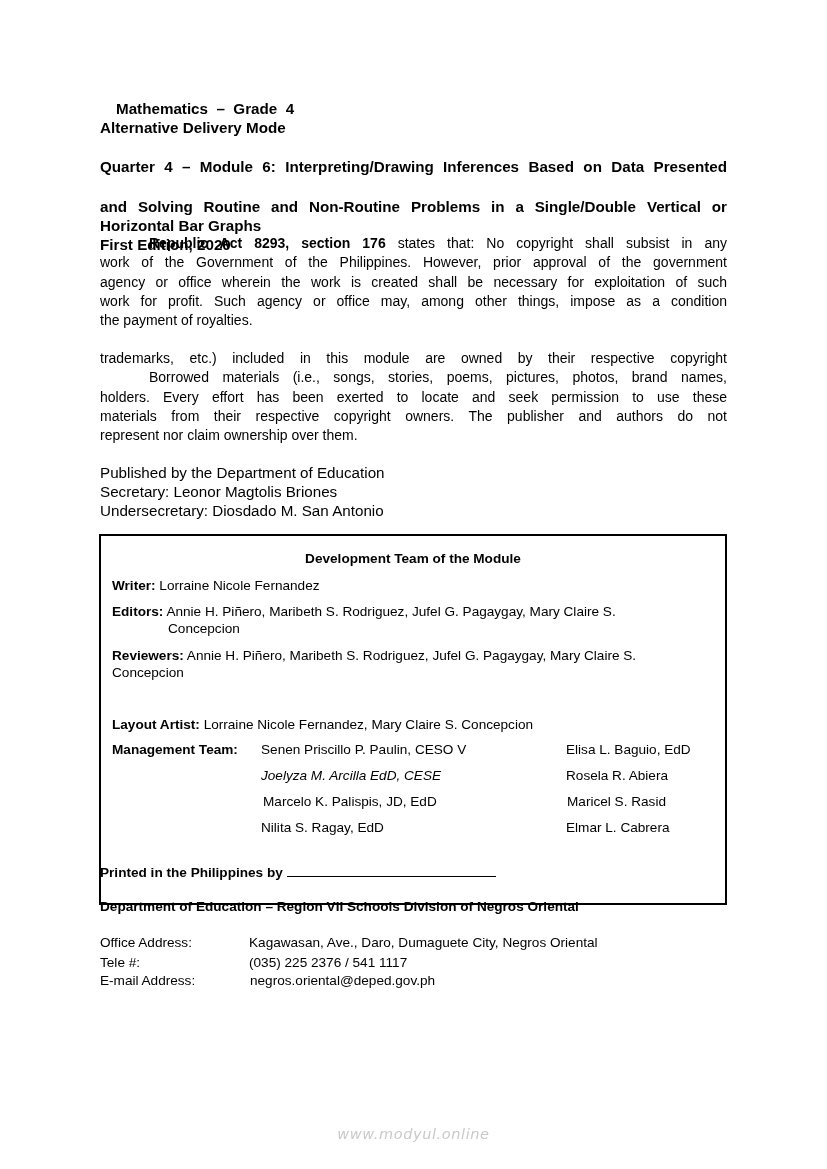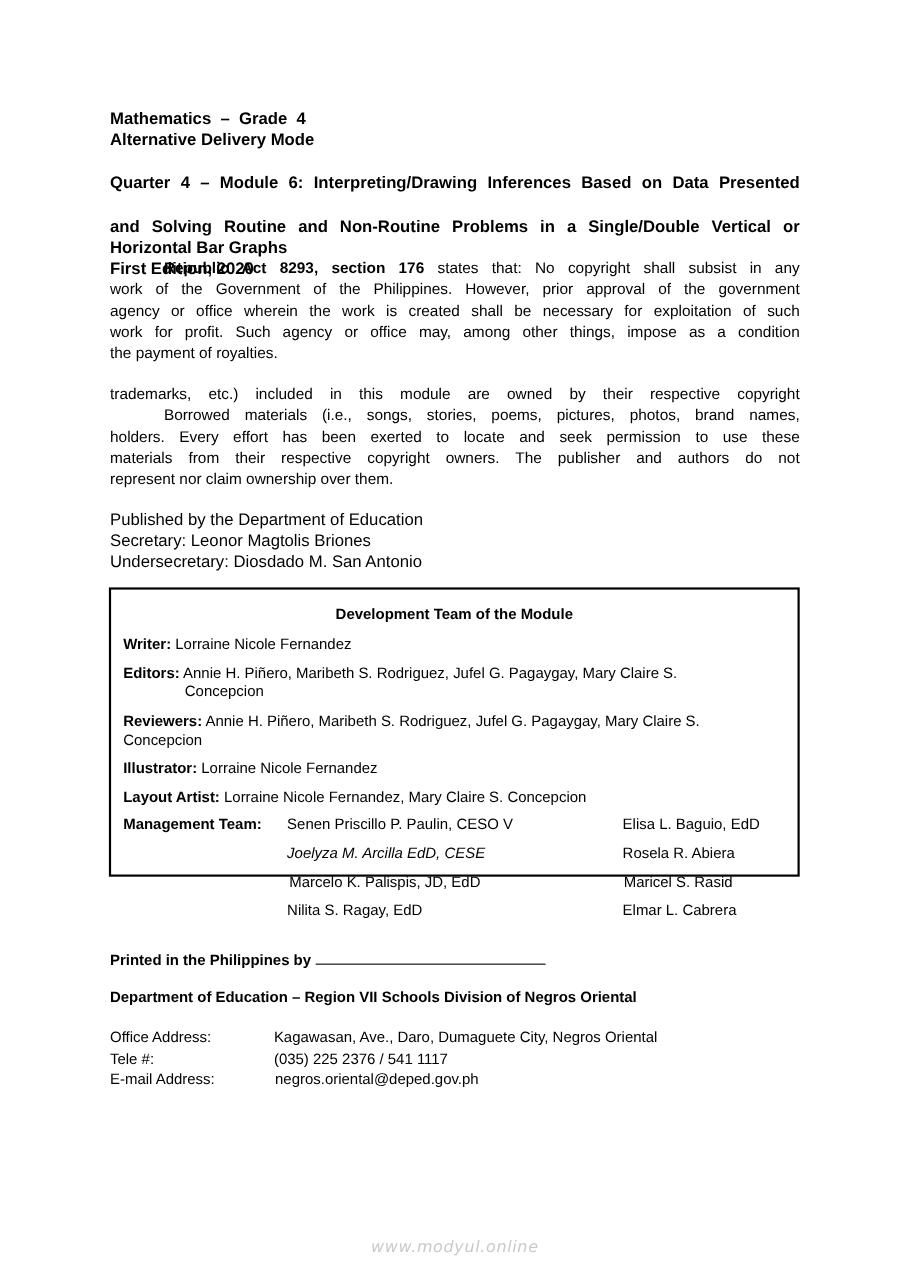--- a/index.html
+++ b/index.html
@@ -23,21 +23,21 @@
       left: 100px; width: 627px;
       font-size: 14px; line-height: 19.3px;
       text-align: justify;
     }
     .para .indent { display: inline-block; width: 49px; }
     .para .jl { display: block; text-align: justify; text-align-last: justify; }
     .para .last { display: block; text-align: left; }
     .pub { left: 100px; top: 463px; font-size: 15.2px; line-height: 19.2px; }
     .pub div { white-space: nowrap; }
     .team-box {
-      left: 99px; top: 534px; width: 628px; height: 263px;
+      left: 99px; top: 534px; width: 628px; height: 371px;
       border: 2px solid #000000;
     }
     .team-title {
       position: absolute; left: 0; top: 15px; width: 100%;
       text-align: center; font-weight: bold; font-size: 13.6px;
     }
     .team-row {
       position: absolute; left: 11px; width: 600px;
       font-size: 13.6px; line-height: 17px;
     }
@@ -57,21 +57,21 @@
       font-family: "DejaVu Sans", sans-serif;
       font-style: italic;
     }
   </style>
 </head>
 <body>
 
 <div class="page">
 
   <div class="abs title-block">
-    <div style="white-space:pre;">Mathematics  –  Grade  4</div>
+    <div style="white-space:pre;margin-left:16px;">Mathematics  –  Grade  4</div>
     <div>Alternative Delivery Mode</div>
     <div class="justify">Quarter 4 – Module 6: Interpreting/Drawing Inferences Based on Data Presented</div>
     <div class="justify">and Solving Routine and Non-Routine Problems in a Single/Double Vertical or</div>
     <div>Horizontal Bar Graphs</div>
     <div>First Edition, 2020</div>
   </div>
 
   <div class="abs para" style="top:234px;">
     <span class="jl"><span class="indent"></span><b>Republic Act 8293, section 176</b><span> states that: No copyright shall subsist in any</span></span>
     <span class="jl">work of the Government of the Philippines. However, prior approval of the government</span>
@@ -104,23 +104,20 @@
     <div class="team-row" style="top:67px;">
       <div><b>Editors:</b><span> Annie H. Piñero, Maribeth S. Rodriguez, Jufel G. Pagaygay, Mary Claire S.</span></div>
       <div class="hang">Concepcion</div>
     </div>
 
     <div class="team-row" style="top:111px;">
       <div><b>Reviewers:</b><span> Annie H. Piñero, Maribeth S. Rodriguez, Jufel G. Pagaygay, Mary Claire S.</span></div>
       <div>Concepcion</div>
     </div>
 
-    <div class="team-row" style="top:154px;">
-      <b>Illustrator:</b><span> Lorraine Nicole Fernandez</span>
-    </div>
 
     <div class="team-row" style="top:180px;">
       <b>Layout Artist:</b><span> Lorraine Nicole Fernandez, Mary Claire S. Concepcion</span>
     </div>
 
     <div class="mgmt-label">Management Team:</div>
 
     <div class="mgmt-col1" style="top:206px;">Senen Priscillo P. Paulin, CESO V</div>
     <div class="mgmt-col1" style="top:232px;font-style:italic;">Joelyza M. Arcilla EdD, CESE</div>
     <div class="mgmt-col1" style="top:258px; left:162px;">Marcelo K. Palispis, JD, EdD</div>

